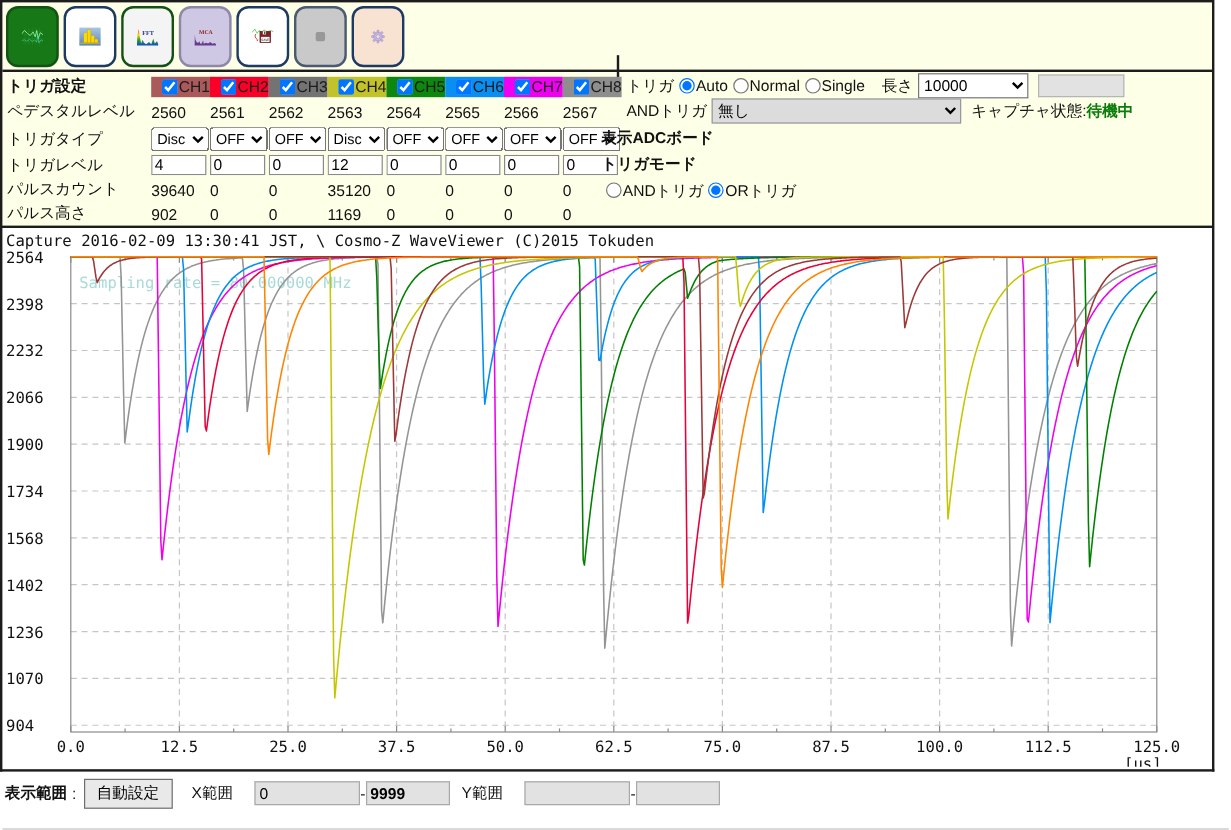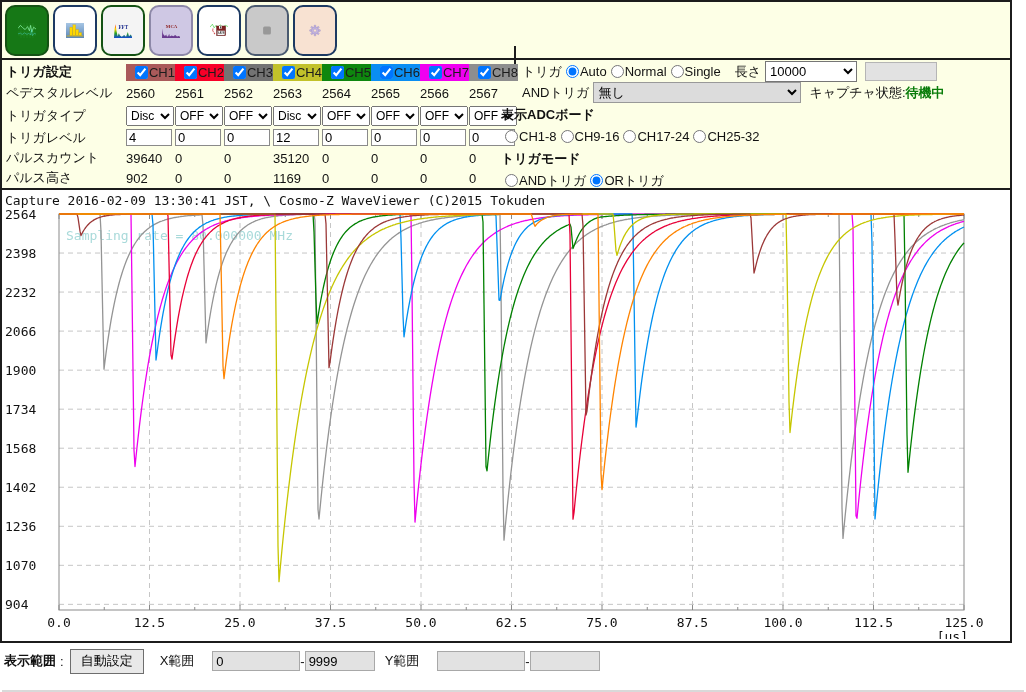--- a/index.html
+++ b/index.html
@@ -30,21 +30,21 @@
   .tsel { width:48px; height:20px; font-size:12px; }
   .tlvl { width:46px; height:17px; font-size:13px; border:1px solid #8a8a8a; padding:0 2px; background:#fff; }
   .sright { position:absolute; left:499px; top:2px; width:488px;margin-top:43px; }
   .sright .line { display:flex; align-items:center; white-space:nowrap; }
   
   .chartbox { width:1012px; height:453px; border:2px solid #1c1c1c; border-top:none; background:#fff; position:relative; }
   .chartbox svg { display:block; font-family:"DejaVu Sans Mono", monospace; }
   
   .footer { display:flex; align-items:center; margin:5px 0 0 2px; height:26px; white-space:nowrap; }
   .gbox { background:#e2e2e2; border:1px solid #a8a8a8; height:20px; font-size:13px; padding:0 3px; font-family:"Liberation Sans",sans-serif; }
-  .xr1 { width:88px; } .xr2 { width:70px; } .yr1 { width:88px; } .yr2 { width:70px; }
+  .xr1 { width:88px; } .xr2 { width:70px;font-weight:bold; } .yr1 { width:88px; } .yr2 { width:70px; }
   .autobtn { height:25px; padding:0 10px; background:#e9e9e9; border:1px solid #6e6e6e; font-size:13px; margin:0 6px 0 4px; cursor:pointer; }
   .divider { height:2px; background:#d9d9d9; margin:16px 2px 0 2px; }
   .lblgap { margin-left:10px; margin-right:18px; }
 </style>
 </head>
 <body>
 
 <div class="panel">
   <div class="toolbar">
     <div class="tb-buttons">
@@ -256,30 +256,20 @@
           <span class="scell ">0</span>
           <span class="scell ">1169</span>
           <span class="scell ">0</span>
           <span class="scell ">0</span>
           <span class="scell ">0</span>
           <span class="scell ">0</span>
         </span>
     </div>
     <div class="sright">
       <div class="line bold" style="height:20px">表示ADCボード</div>
-      <div class="line" style="height:22px" id="adc-radios">
-          <input type="radio" name="adc-board" style="">
-          <span>CH1-8</span>
-          <input type="radio" name="adc-board" style="">
-          <span>CH9-16</span>
-          <input type="radio" name="adc-board" style="">
-          <span>CH17-24</span>
-          <input type="radio" name="adc-board" style="">
-          <span>CH25-32</span>
-        </div>
       <div class="line bold" style="height:23px">トリガモード</div>
       <div class="line" style="height:21px" id="tmode-radios">
           <input type="radio" name="and-or-trigger" style="">
           <span>ANDトリガ</span>
           <input type="radio" name="and-or-trigger" checked="" style="">
           <span>ORトリガ</span>
         </div>
     </div>
   </div>
 </div>

